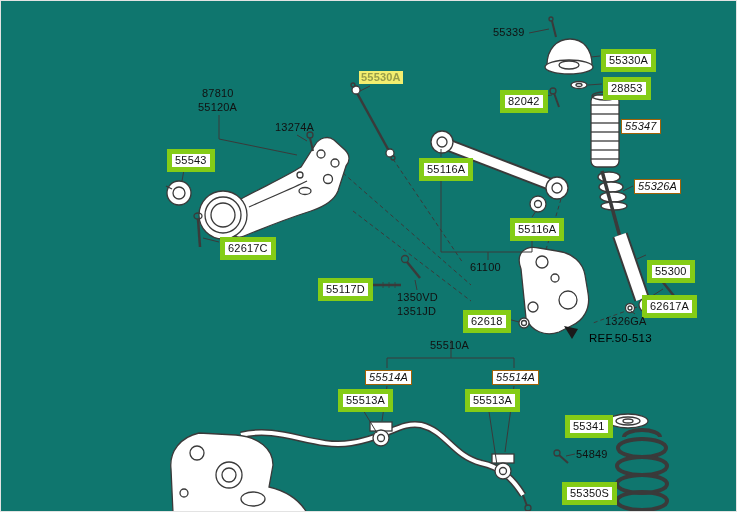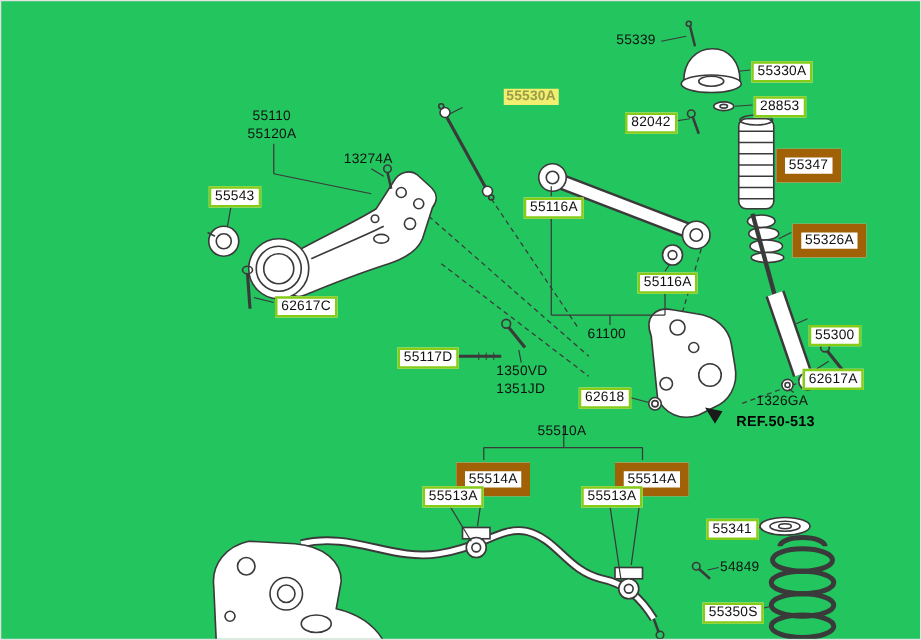--- a/index.html
+++ b/index.html
@@ -1,31 +1,31 @@
 <!DOCTYPE html>
 <html><head>
 <meta charset="utf-8">
 <style>
   html,body { margin:0; padding:0; background:#fff; }
   .stage {
-    position:relative; width:737px; height:512px; background:#22c55e;
+    position:relative; width:737px; height:512px; background:#0f766e;
     border:1px solid #e3e3e3; box-sizing:border-box; overflow:hidden;
     font-family:"Liberation Sans", sans-serif;
     padding-left:12px;
   }
   .stage svg { position:absolute; left:0; top:0; }
   .lbl {
     position:absolute; font-size:11px; line-height:13px; color:#111;
     white-space:nowrap; letter-spacing:0.2px;
   }
-  .box    { border:2px solid #84cc16; background:#fff; padding:0 3px; }
-  .redbox { border:7px solid #a16207; background:#fff; padding:0 3px; }
+  .box    { border:5px solid #84cc16; background:#fff; padding:0 3px; }
+  .redbox { border:1px solid #a16207; background:#fff; padding:0 3px;font-style:italic; }
   .plain  { background:transparent; }
-  .hl     { background:#f2ee6f; color:#989d49; font-weight:bold; padding:0 2px;margin-left:44px; }
-  .ref    { font-weight:bold; font-size:11.5px; color:#000; }
+  .hl     { background:#f2ee6f; color:#989d49; font-weight:bold; padding:0 2px; }
+  .ref    { font-weight:normal; font-size:11.5px; color:#000; }
 </style>
 </head>
 <body>
 
 <div class="stage">
 
   <svg width="737" height="512" viewBox="0 0 737 512" fill="none" stroke="#3a3a3a" stroke-width="1.3">
 
     <g stroke-dasharray="4 3" stroke-width="1">
       <line x1="342" y1="172" x2="470" y2="284"></line>
@@ -245,21 +245,21 @@
 
   <div class="lbl plain" style="left:492px;top:25px">55339</div>
   <div class="lbl box" style="left:600px;top:48px">55330A</div>
   <div class="lbl box" style="left:602px;top:76px">28853</div>
   <div class="lbl box" style="left:499px;top:89px">82042</div>
   <div class="lbl redbox" style="left:620px;top:118px">55347</div>
   <div class="lbl redbox" style="left:633px;top:178px">55326A</div>
   <div class="lbl box" style="left:646px;top:259px">55300</div>
   <div class="lbl box" style="left:641px;top:294px">62617A</div>
   <div class="lbl plain" style="left:604px;top:314px">1326GA</div>
-  <div class="lbl plain" style="left:201px;top:86px">55110</div>
+  <div class="lbl plain" style="left:201px;top:86px">87810</div>
   <div class="lbl plain" style="left:197px;top:100px">55120A</div>
   <div class="lbl plain" style="left:274px;top:120px">13274A</div>
   <div class="lbl box" style="left:166px;top:148px">55543</div>
   <div class="lbl box" style="left:219px;top:236px">62617C</div>
   <div class="lbl hl" style="left:358px;top:70px">55530A</div>
   <div class="lbl box" style="left:418px;top:157px">55116A</div>
   <div class="lbl box" style="left:509px;top:217px">55116A</div>
   <div class="lbl plain" style="left:469px;top:260px">61100</div>
   <div class="lbl box" style="left:317px;top:277px">55117D</div>
   <div class="lbl plain" style="left:396px;top:290px">1350VD</div>

